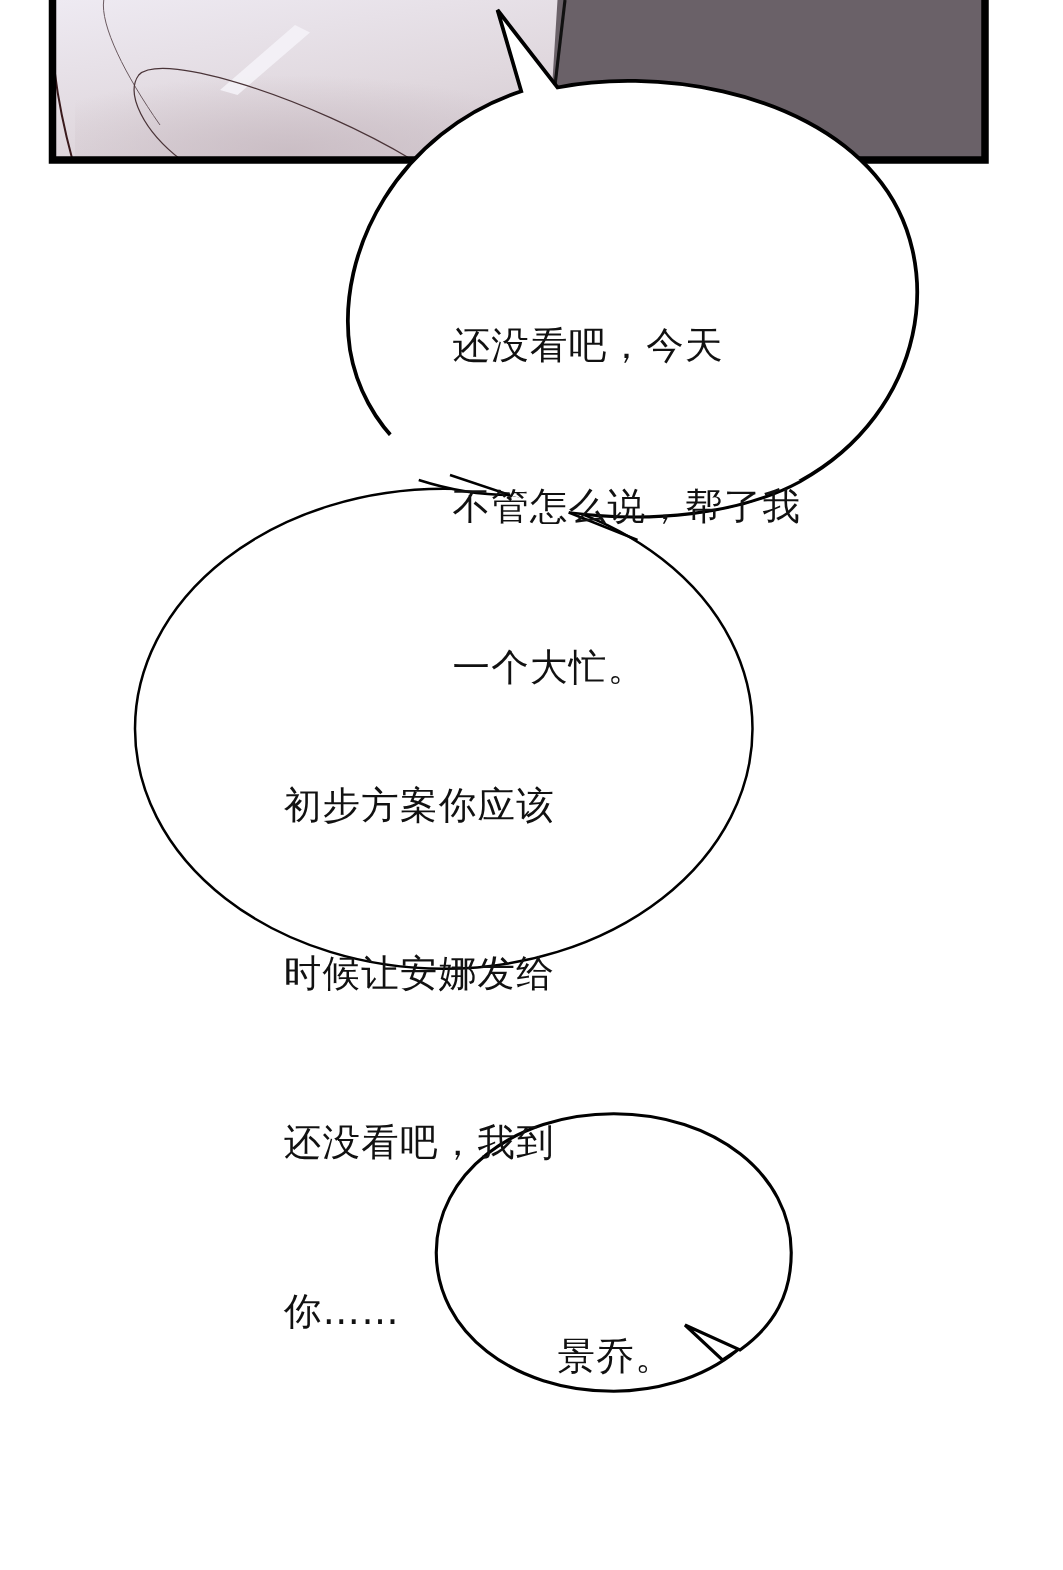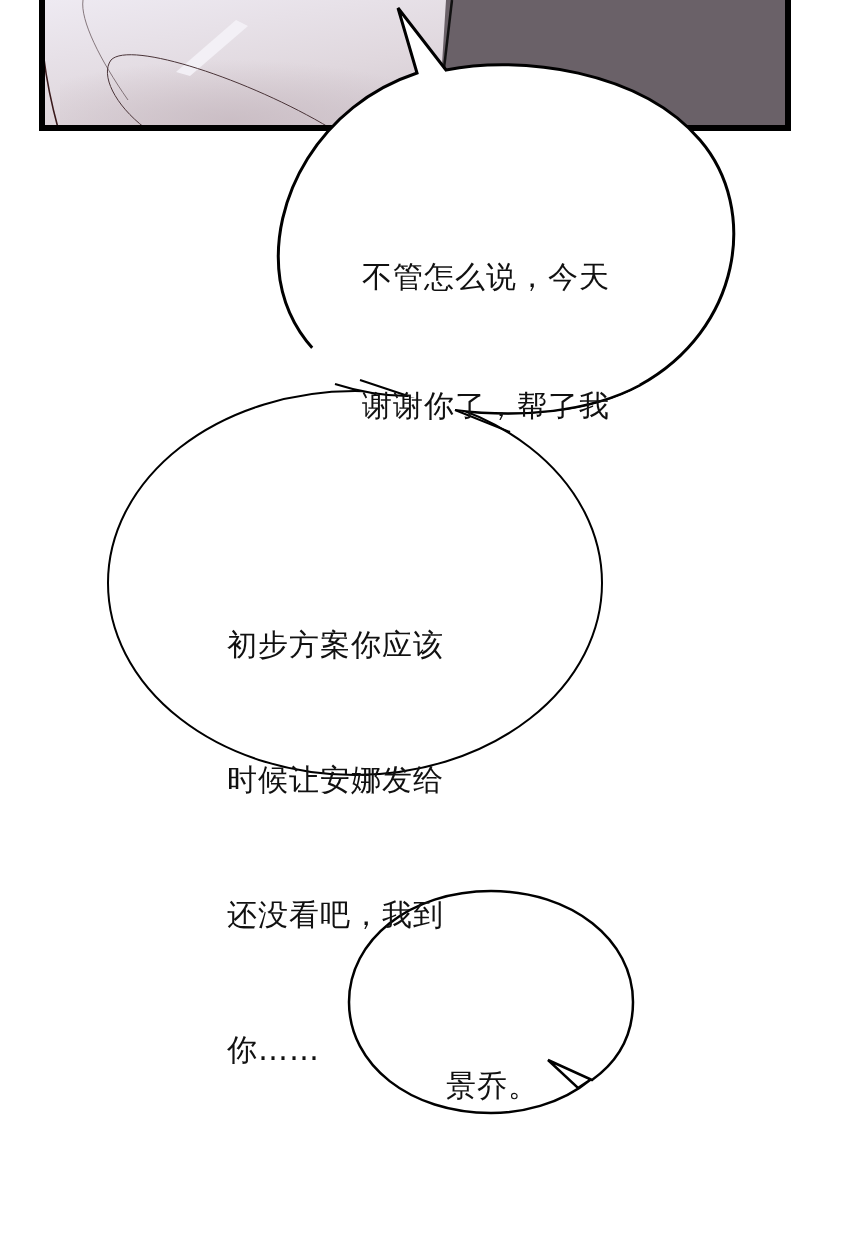--- a/index.html
+++ b/index.html
@@ -85,22 +85,23 @@
                C 349 940, 410 891, 491 891
                C 572 891, 633 940, 633 1002
                C 633 1035, 620 1060, 592 1080
                L 548 1060
                L 578 1088
                Z" fill="#ffffff" stroke="#000000" stroke-width="2.5" stroke-linejoin="miter"></path>
     </g>
   </svg>
 
   <div id="t1" class="bubble-text">
-    <span class="line">不管怎么说，今天</span>
-    <span class="line">谢谢你了，帮了我</span>
+    <span class="line">还没看吧，今天</span>
+    <span class="line">不管怎么说，帮了我</span>
+    <span class="line">一个大忙。</span>
   </div>
 
   <div id="t2" class="bubble-text">
     <span class="line">初步方案你应该</span>
     <span class="line">时候让安娜发给</span>
     <span class="line">还没看吧，我到</span>
     <span class="line">你……</span>
   </div>
 
   <div id="t3" class="bubble-text">

